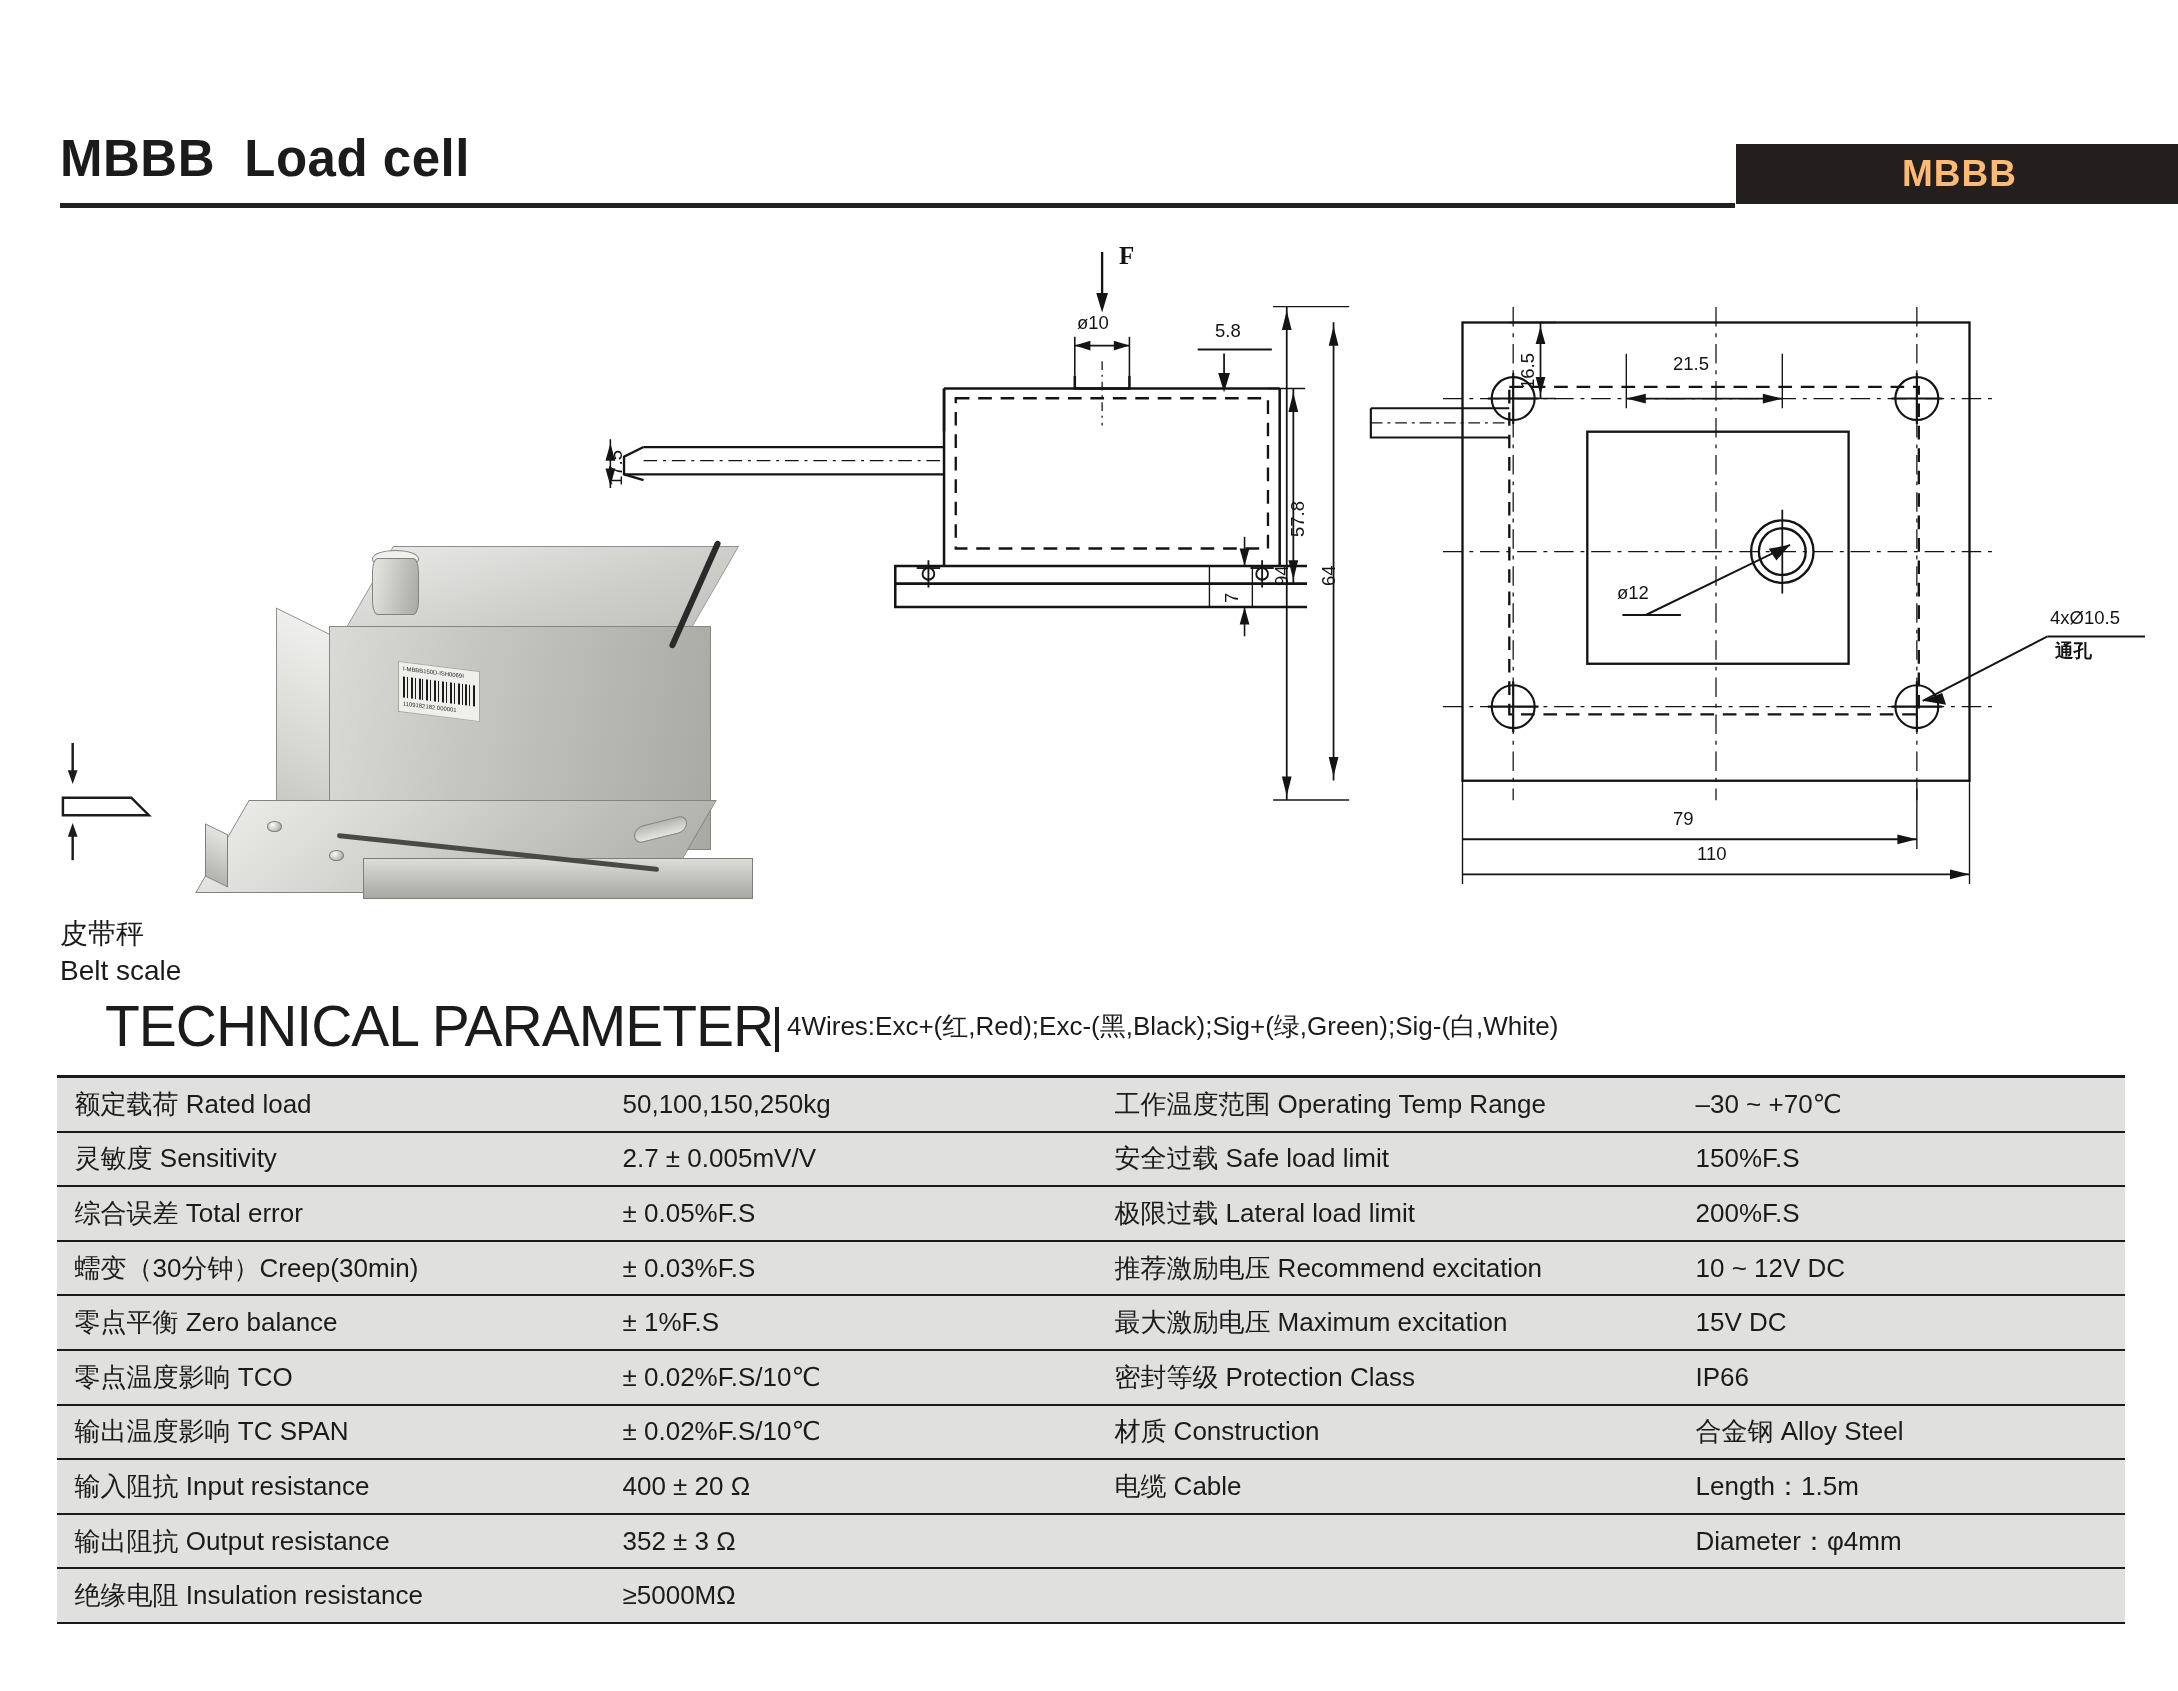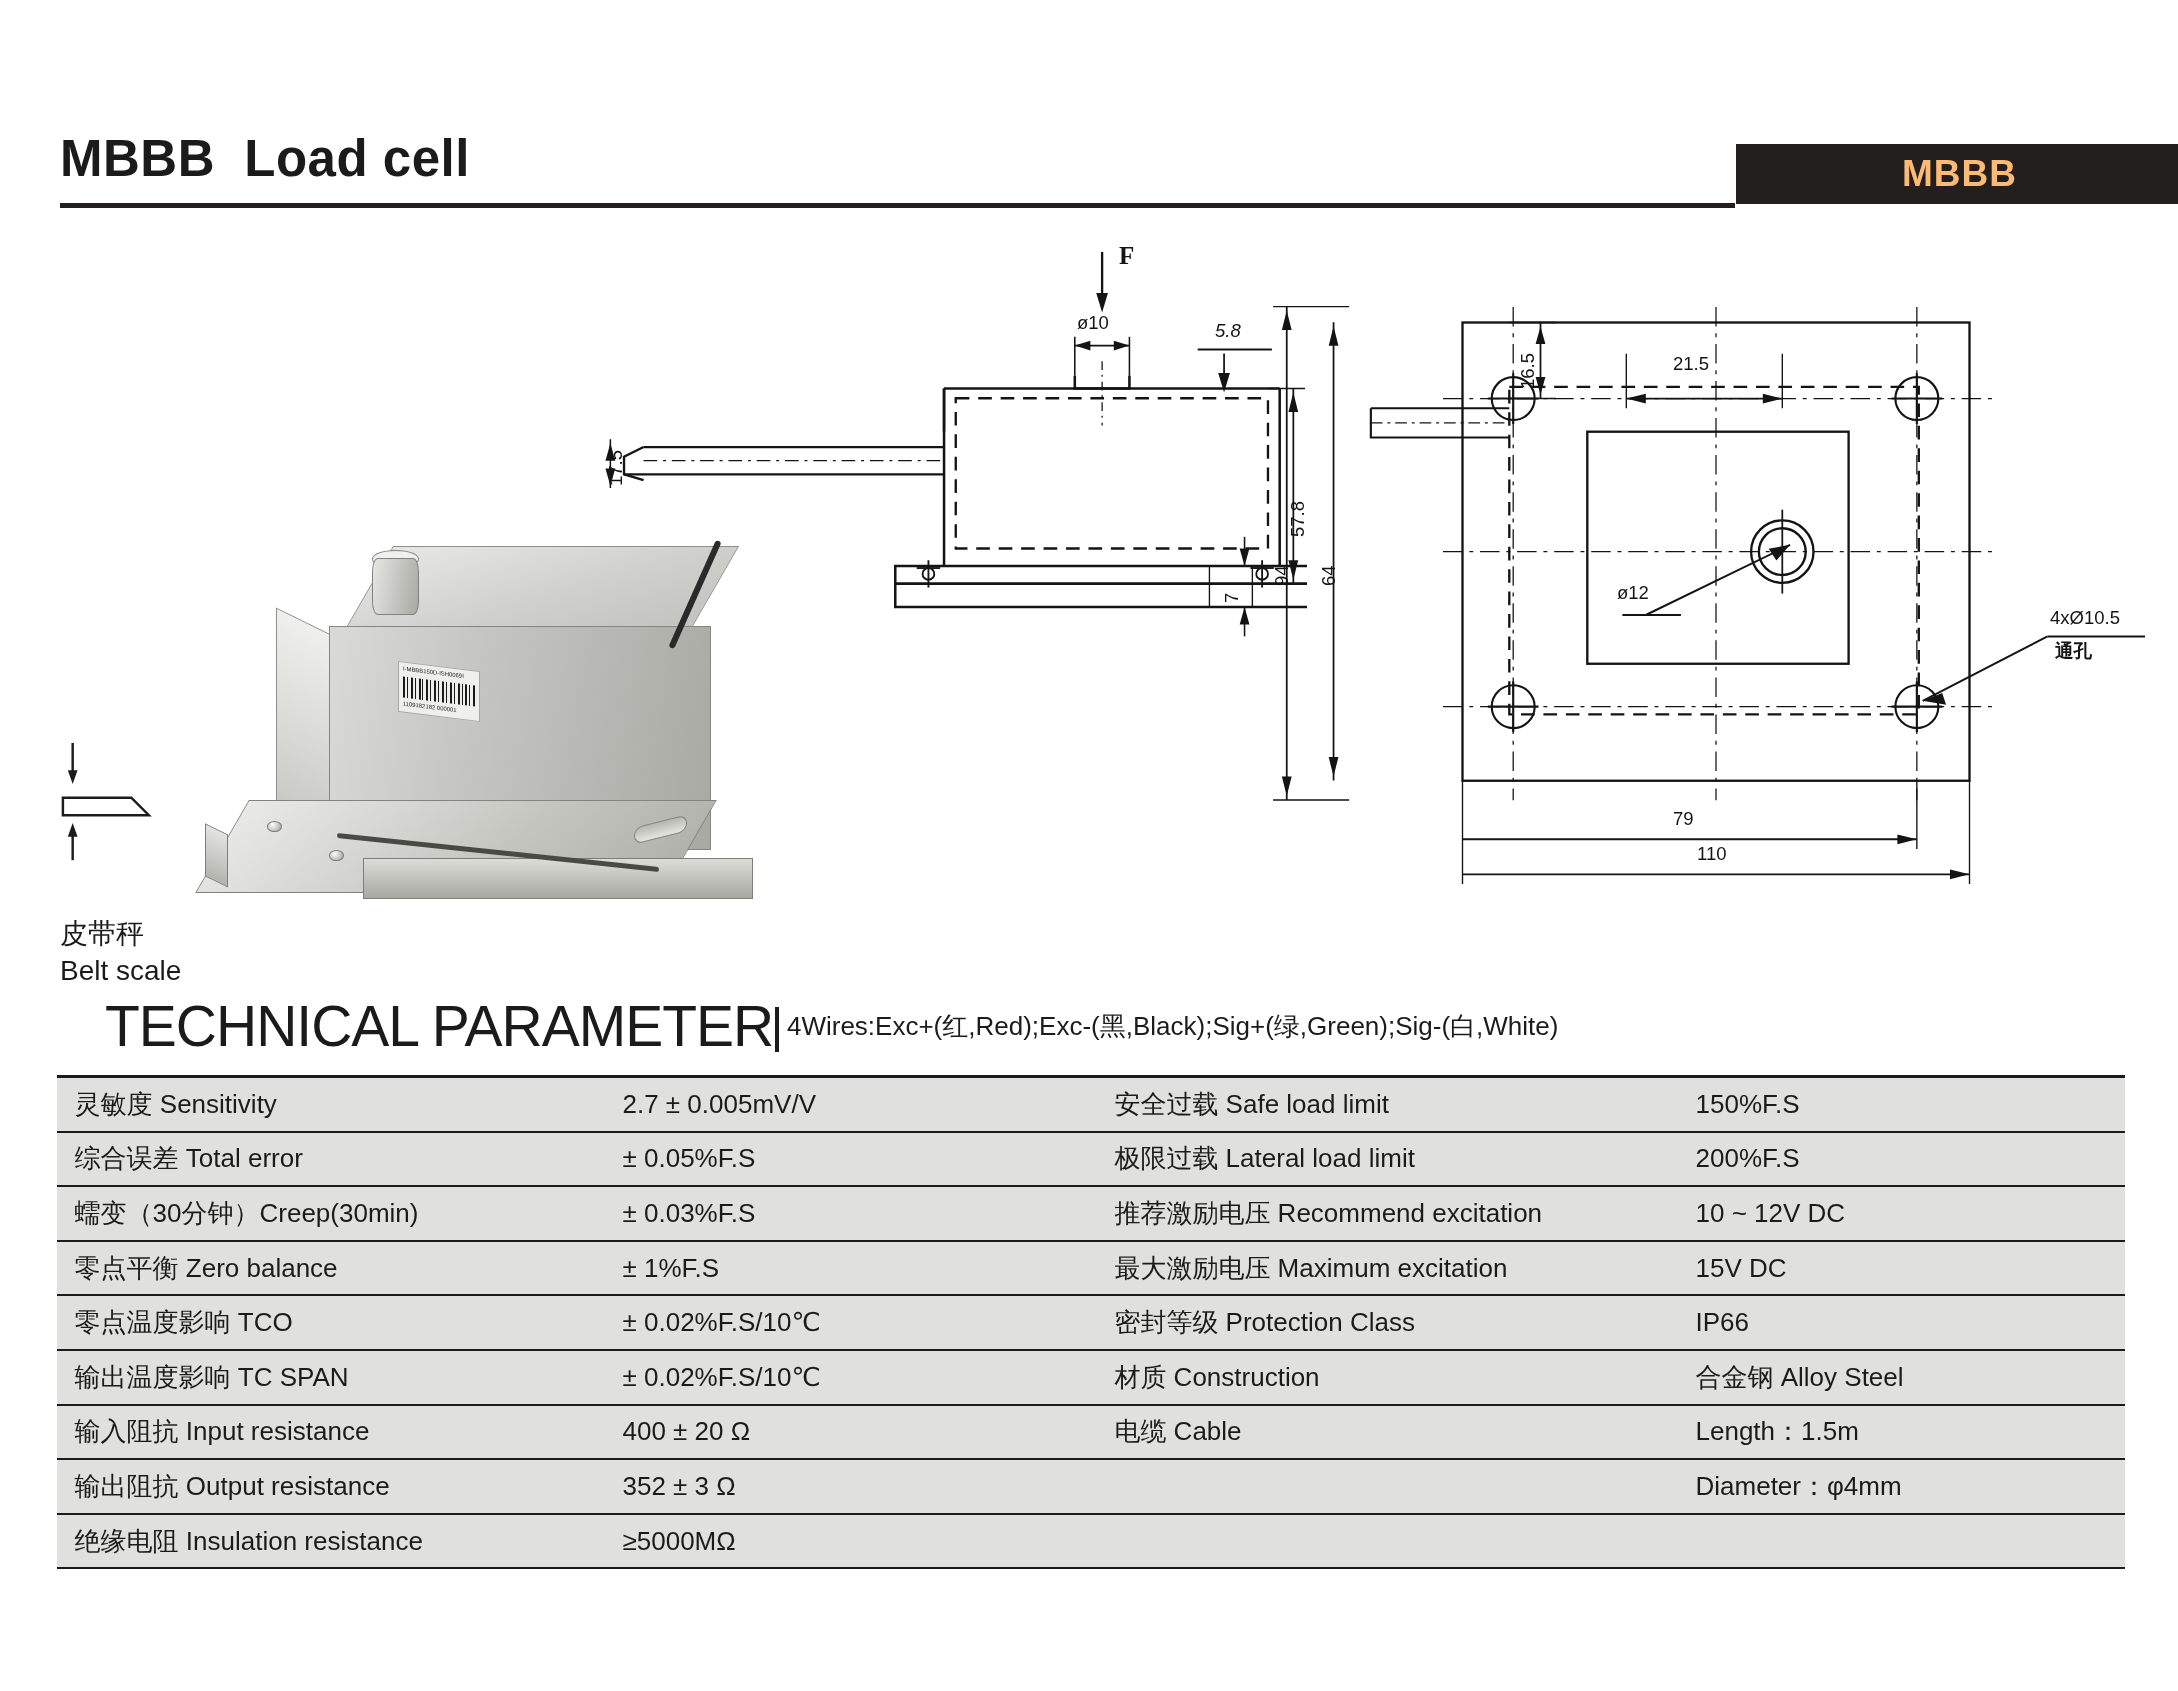--- a/index.html
+++ b/index.html
@@ -267,21 +267,21 @@
 
         <line x1="676" y1="300" x2="676" y2="330" stroke-width="1.6"></line>
         <polygon points="676,330 671,312 681,312" fill="#141414" stroke="none"></polygon>
         <line x1="676" y1="372" x2="676" y2="402" stroke-width="1.6"></line>
         <polygon points="676,372 671,390 681,390" fill="#141414" stroke="none"></polygon>
         <rect x="640" y="330" width="44" height="42" fill="none" stroke-width="1.4"></rect>
       </g>
     </svg>
     <div class="dim bold" style="left:534px; top:-2px;">F</div>
     <div class="dim" style="left:492px; top:68px;">ø10</div>
-    <div class="dim" style="left:630px; top:76px;font-style:italic;">5.8</div>
+    <div class="dim" style="left:630px; top:76px;">5.8</div>
     <div class="dim vert" style="left:19.5px; top:242px;">17.5</div>
     <div class="dim vert" style="left:702px; top:293px;">57.8</div>
     <div class="dim vert" style="left:636px; top:359px;">7</div>
   </div>
 
   <div class="draw" style="left:1365px; top:293px; width:819px; height:605px;">
     <svg width="819" height="605" viewBox="0 0 840 620">
       <g stroke="#141414" fill="none" stroke-width="2.4">
 
         <rect x="100" y="30" width="520" height="470"></rect>
@@ -391,20 +391,26 @@
   <div class="topline"></div>
   <table class="spec">
     <colgroup>
       <col class="c-lbl1">
         <col class="c-val1">
         <col class="c-lbl2">
         <col class="c-val2">
     </colgroup>
     <tbody>
       <tr>
+        <td class="lbl">额定载荷 Rated load</td>
+        <td class="val">50,100,150,250kg</td>
+        <td class="lbl2">工作温度范围 Operating Temp Range</td>
+        <td class="val">–30 ~ +70℃</td>
+      </tr>
+      <tr>
         <td class="lbl">灵敏度 Sensitivity</td>
         <td class="val">2.7 ± 0.005mV/V</td>
         <td class="lbl2">安全过载 Safe load limit</td>
         <td class="val">150%F.S</td>
       </tr>
       <tr>
         <td class="lbl">综合误差 Total error</td>
         <td class="val">± 0.05%F.S</td>
         <td class="lbl2">极限过载 Lateral load limit</td>
         <td class="val">200%F.S</td>

